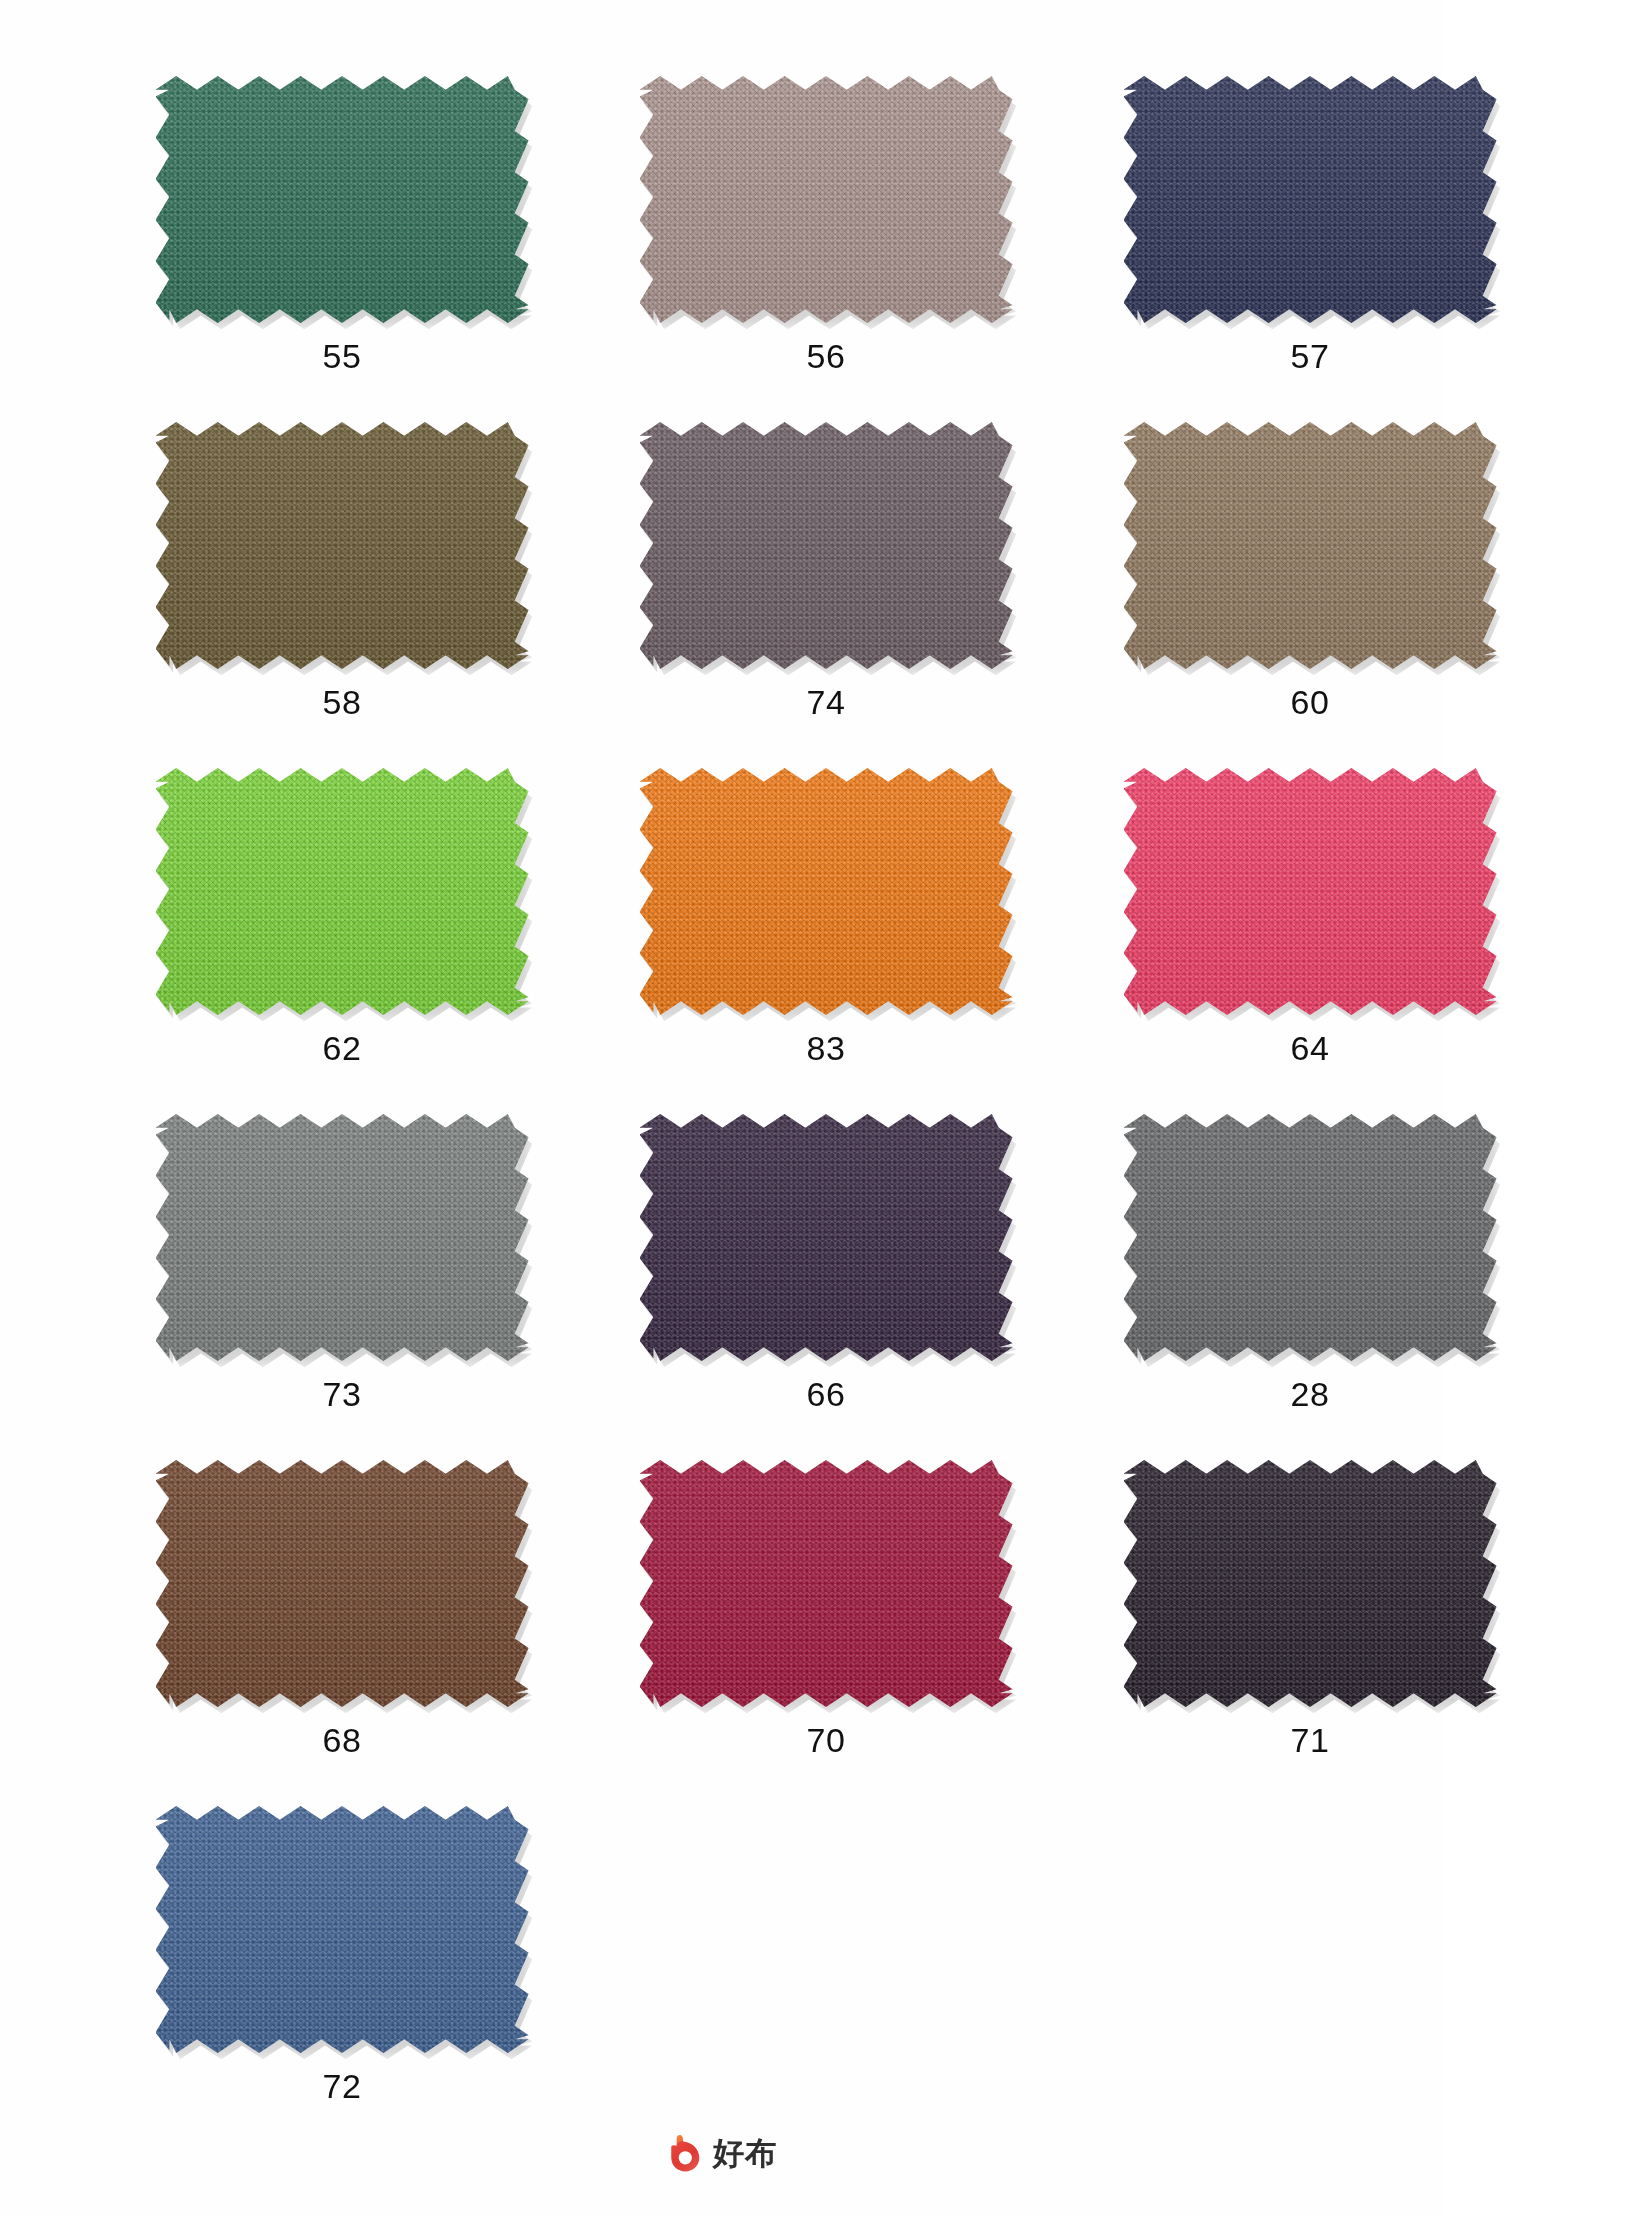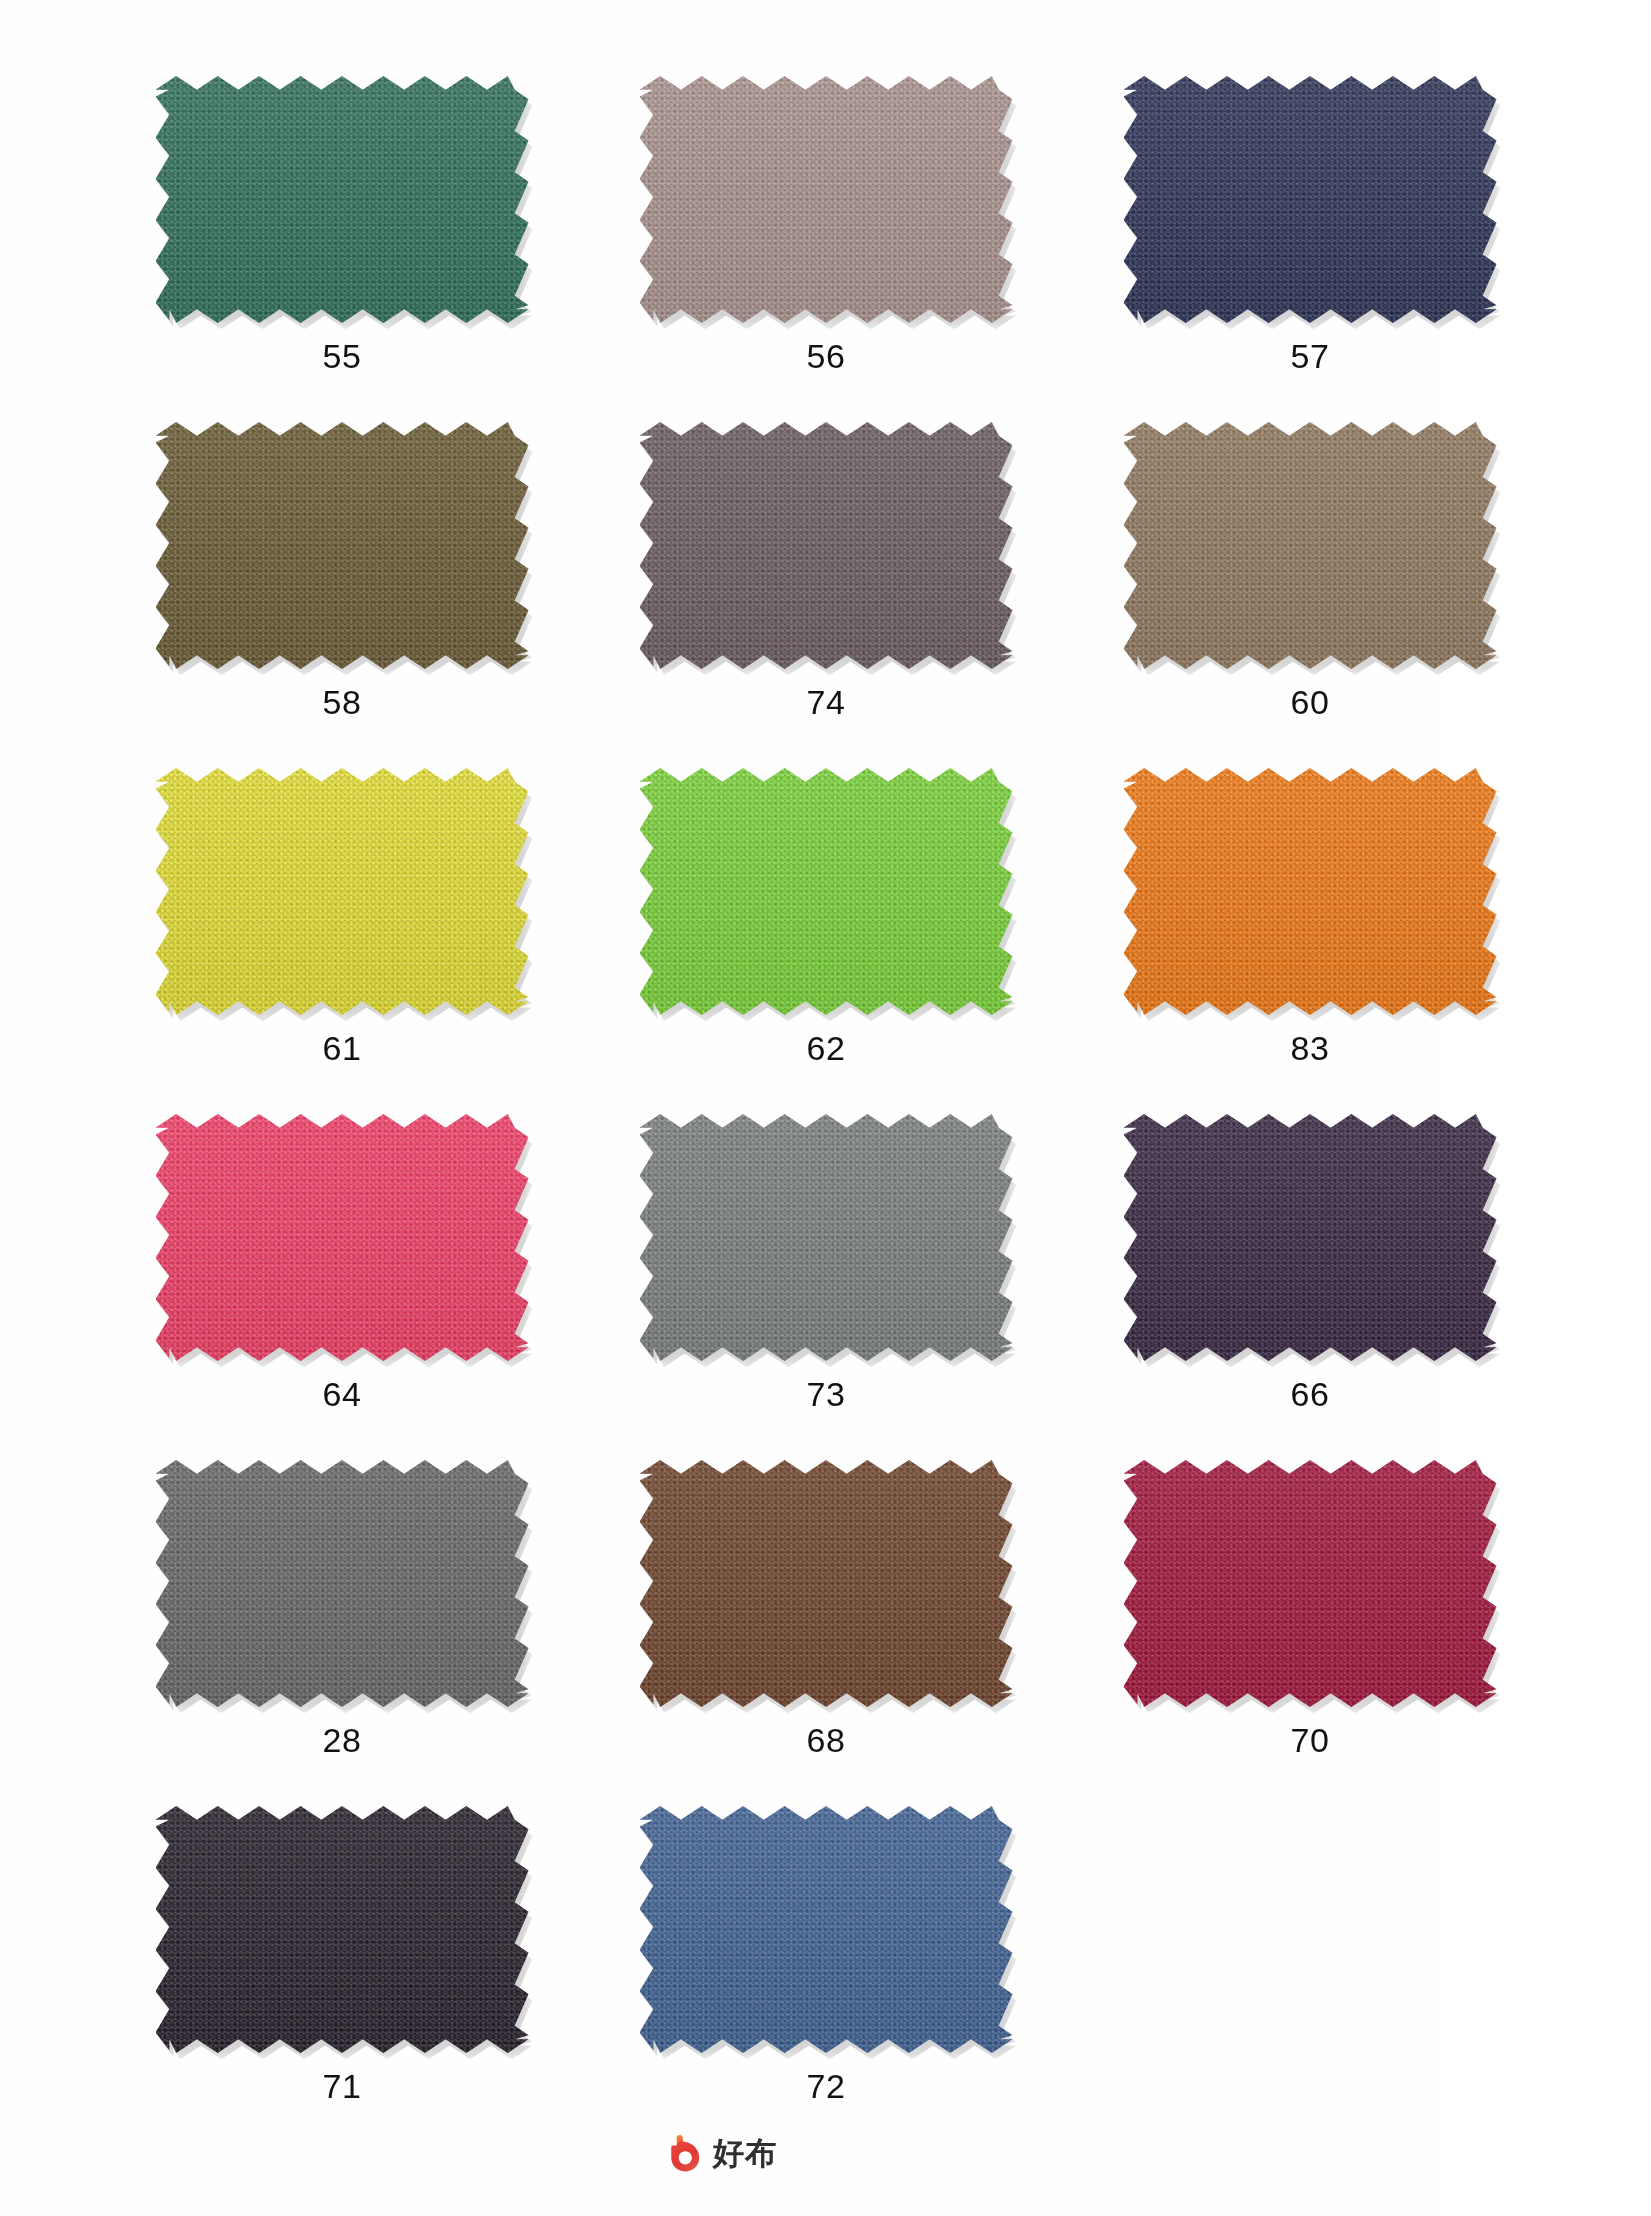--- a/index.html
+++ b/index.html
@@ -184,27 +184,20 @@
       <div class="swatch-cell">
         <div class="swatch-wrap">
           <div class="swatch-shadow"></div>
           <div class="swatch-chip" style="--c: #937A5F;"></div>
         </div>
         <div class="swatch-label">60</div>
       </div>
       <div class="swatch-cell">
         <div class="swatch-wrap">
           <div class="swatch-shadow"></div>
-          <div class="swatch-chip" style="--c: #EAE532;"></div>
-        </div>
-        <div class="swatch-label">61</div>
-      </div>
-      <div class="swatch-cell">
-        <div class="swatch-wrap">
-          <div class="swatch-shadow"></div>
           <div class="swatch-chip" style="--c: #7BD836;"></div>
         </div>
         <div class="swatch-label">62</div>
       </div>
       <div class="swatch-cell">
         <div class="swatch-wrap">
           <div class="swatch-shadow"></div>
           <div class="swatch-chip" style="--c: #F87A10;"></div>
         </div>
         <div class="swatch-label">83</div>

